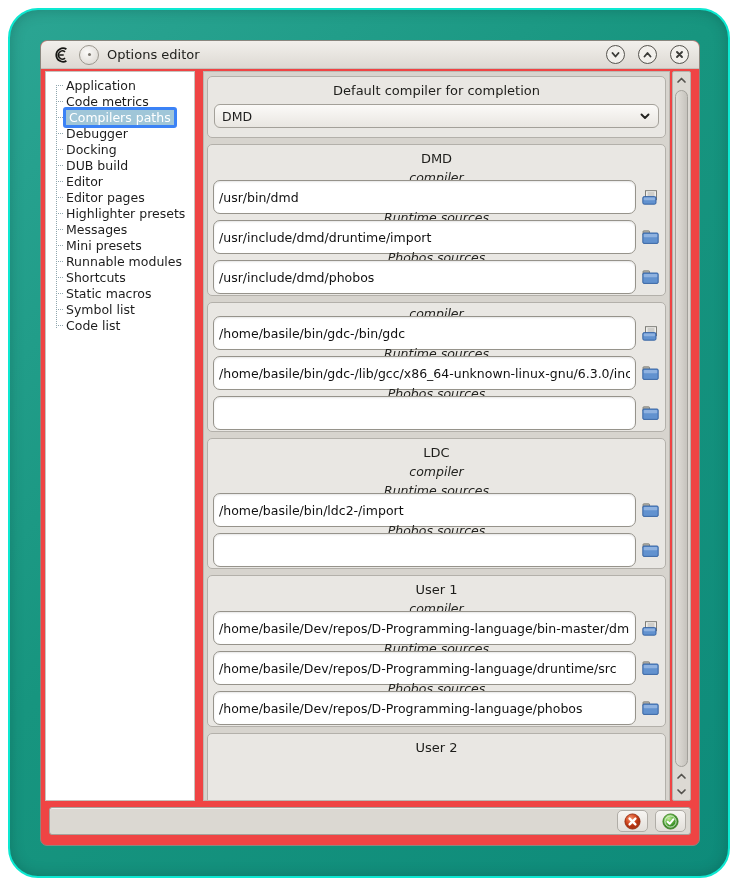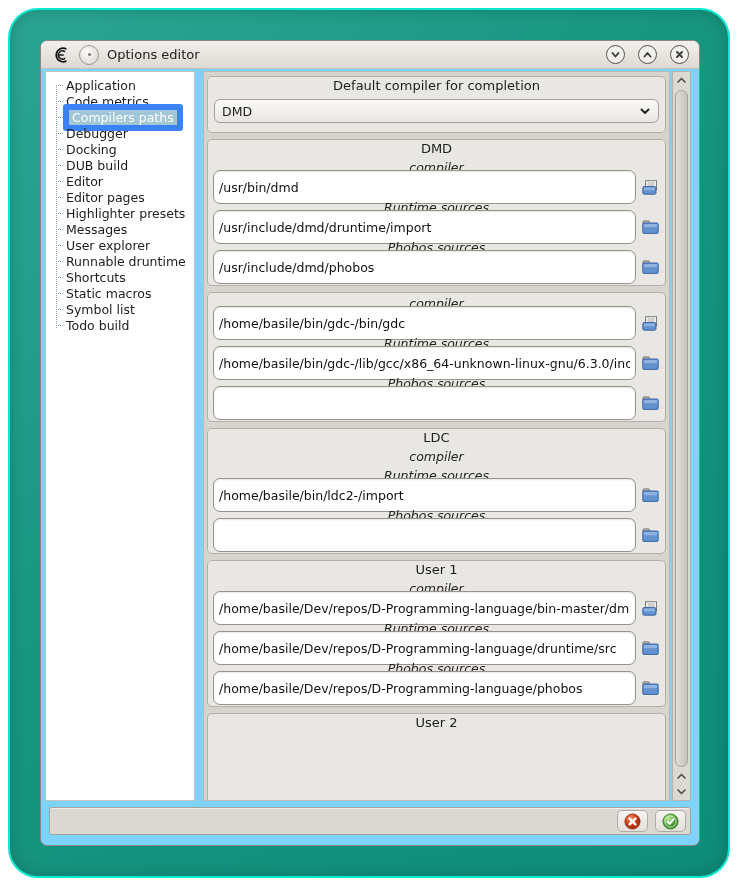--- a/index.html
+++ b/index.html
@@ -5,21 +5,21 @@
   html,body{margin:0;padding:0;background:#ffffff;}
   *{box-sizing:border-box;}
   .canvas{position:relative;width:738px;height:886px;background:#ffffff;overflow:hidden;
           font-family:"DejaVu Sans","Liberation Sans",sans-serif;color:#1c1c1c;}
   
   .frame{position:absolute;left:8px;top:8px;width:722px;height:870px;border-radius:30px;
          border:2px solid #0de8d1;
          background:linear-gradient(135deg,#2ba593 0%,#17957f 45%,#0e8b7a 100%);
          box-shadow:inset 0 0 14px rgba(0,40,35,.25);}
   
-  .window{position:absolute;left:40px;top:40px;width:660px;height:806px;background:#7dd3fc;
+  .window{position:absolute;left:40px;top:40px;width:660px;height:806px;background:#ef4444;
           border:1px solid #89877f;border-radius:7px;display:flex;flex-direction:column;overflow:hidden;}
   
   .titlebar{height:28px;flex:0 0 28px;display:flex;align-items:center;gap:8px;padding:0 10px;
             background:linear-gradient(#f2f0ec,#ddd9d3);border-bottom:1px solid #c3c0ba;}
   .logo{width:20px;height:20px;display:flex;align-items:center;justify-content:center;}
   .circle-btn{width:20px;height:20px;border-radius:50%;border:1px solid #9b978f;
               background:radial-gradient(circle at 40% 35%,#fbfaf8,#d8d4ce);
               display:flex;align-items:center;justify-content:center;cursor:default;}
   .menu-dot{width:3px;height:3px;border-radius:50%;background:#7a766e;}
   .title-text{font-size:13px;color:#22221f;}
@@ -28,26 +28,26 @@
         display:flex;align-items:center;justify-content:center;margin-left:5px;}
   
   .content{flex:1;display:flex;padding:2px 8px 0 4px;min-height:0;}
   .sidebar{width:150px;flex:0 0 150px;background:#ffffff;border:1px solid #c6c3bd;
            padding:5px 2px 0 2px;position:relative;overflow:hidden;}
   .tree{position:relative;}
   .tree::before{content:"";position:absolute;left:8px;top:8px;height:243px;border-left:1px dotted #8fa6ae;}
   .tree-item{display:flex;align-items:center;height:16px;font-size:12.5px;white-space:nowrap;cursor:default;}
   .stub{width:7px;margin-left:8px;border-top:1px dotted #8fa6ae;flex:0 0 7px;}
   .tree-item .lbl{padding:0 3px;border-radius:3px;line-height:15px;}
-  .tree-item.selected .lbl{background:#a0c6d8;border:6px solid #3b82f6;color:#ffffff;padding:0 3px;}
+  .tree-item.selected .lbl{background:#a0c6d8;border:3px solid #3b82f6;color:#ffffff;padding:0 3px;}
   .splitter{width:8px;flex:0 0 8px;}
   .scrollarea{flex:1;background:#d7d4ce;border:1px solid #bbb8b2;padding:4px 3px;overflow:hidden;min-width:0;}
   
   .group{background:#e9e7e3;border:1px solid #b3b0aa;border-radius:5px;margin-bottom:6px;}
-  .g-title{text-align:center;font-size:13px;line-height:17px;color:#1d1d1a;}
+  .g-title{text-align:center;font-size:13px;line-height:17px;padding-top:5px;color:#1d1d1a;}
   .combo{display:flex;align-items:center;height:24px;margin:5px 6px 9px 6px;padding:0 7px;
          border:1px solid #a3a099;border-radius:6px;background:linear-gradient(#fbfaf8,#e9e6e1);
          font-size:12.5px;}
   .combo .cval{flex:1;}
   .cgroup{padding-bottom:8px;}
   .cgroup.clipped{height:140px;overflow:hidden;padding-bottom:0;}
   .f-label{text-align:center;font-size:12.5px;line-height:16px;margin-top:3px;margin-bottom:1px;color:#232320;font-style:italic;}
   .f-row{display:flex;align-items:center;margin:0 5px;height:20px;}
   .f-row input{flex:1;height:19px;border:1px solid #96938b;border-radius:7px;background:#ffffff;
                padding:16px 5px;font-size:12.5px;font-family:"DejaVu Sans","Liberation Sans",sans-serif;
@@ -146,41 +146,41 @@
             <div class="tree-item">
               <span class="stub"></span>
               <span class="lbl">Highlighter presets</span>
             </div>
             <div class="tree-item">
               <span class="stub"></span>
               <span class="lbl">Messages</span>
             </div>
             <div class="tree-item">
               <span class="stub"></span>
-              <span class="lbl">User explorer</span>
-            </div>
-            <div class="tree-item">
-              <span class="stub"></span>
-              <span class="lbl">Runnable druntime</span>
+              <span class="lbl">Mini presets</span>
+            </div>
+            <div class="tree-item">
+              <span class="stub"></span>
+              <span class="lbl">Runnable modules</span>
             </div>
             <div class="tree-item">
               <span class="stub"></span>
               <span class="lbl">Shortcuts</span>
             </div>
             <div class="tree-item">
               <span class="stub"></span>
               <span class="lbl">Static macros</span>
             </div>
             <div class="tree-item">
               <span class="stub"></span>
               <span class="lbl">Symbol list</span>
             </div>
             <div class="tree-item">
               <span class="stub"></span>
-              <span class="lbl">Todo build</span>
+              <span class="lbl">Code list</span>
             </div>
           </div>
       </div>
       <div class="splitter"></div>
 
       <div class="scrollarea">
 
         <div class="group">
           <div class="g-title">Default compiler for completion</div>
           <div class="combo">

